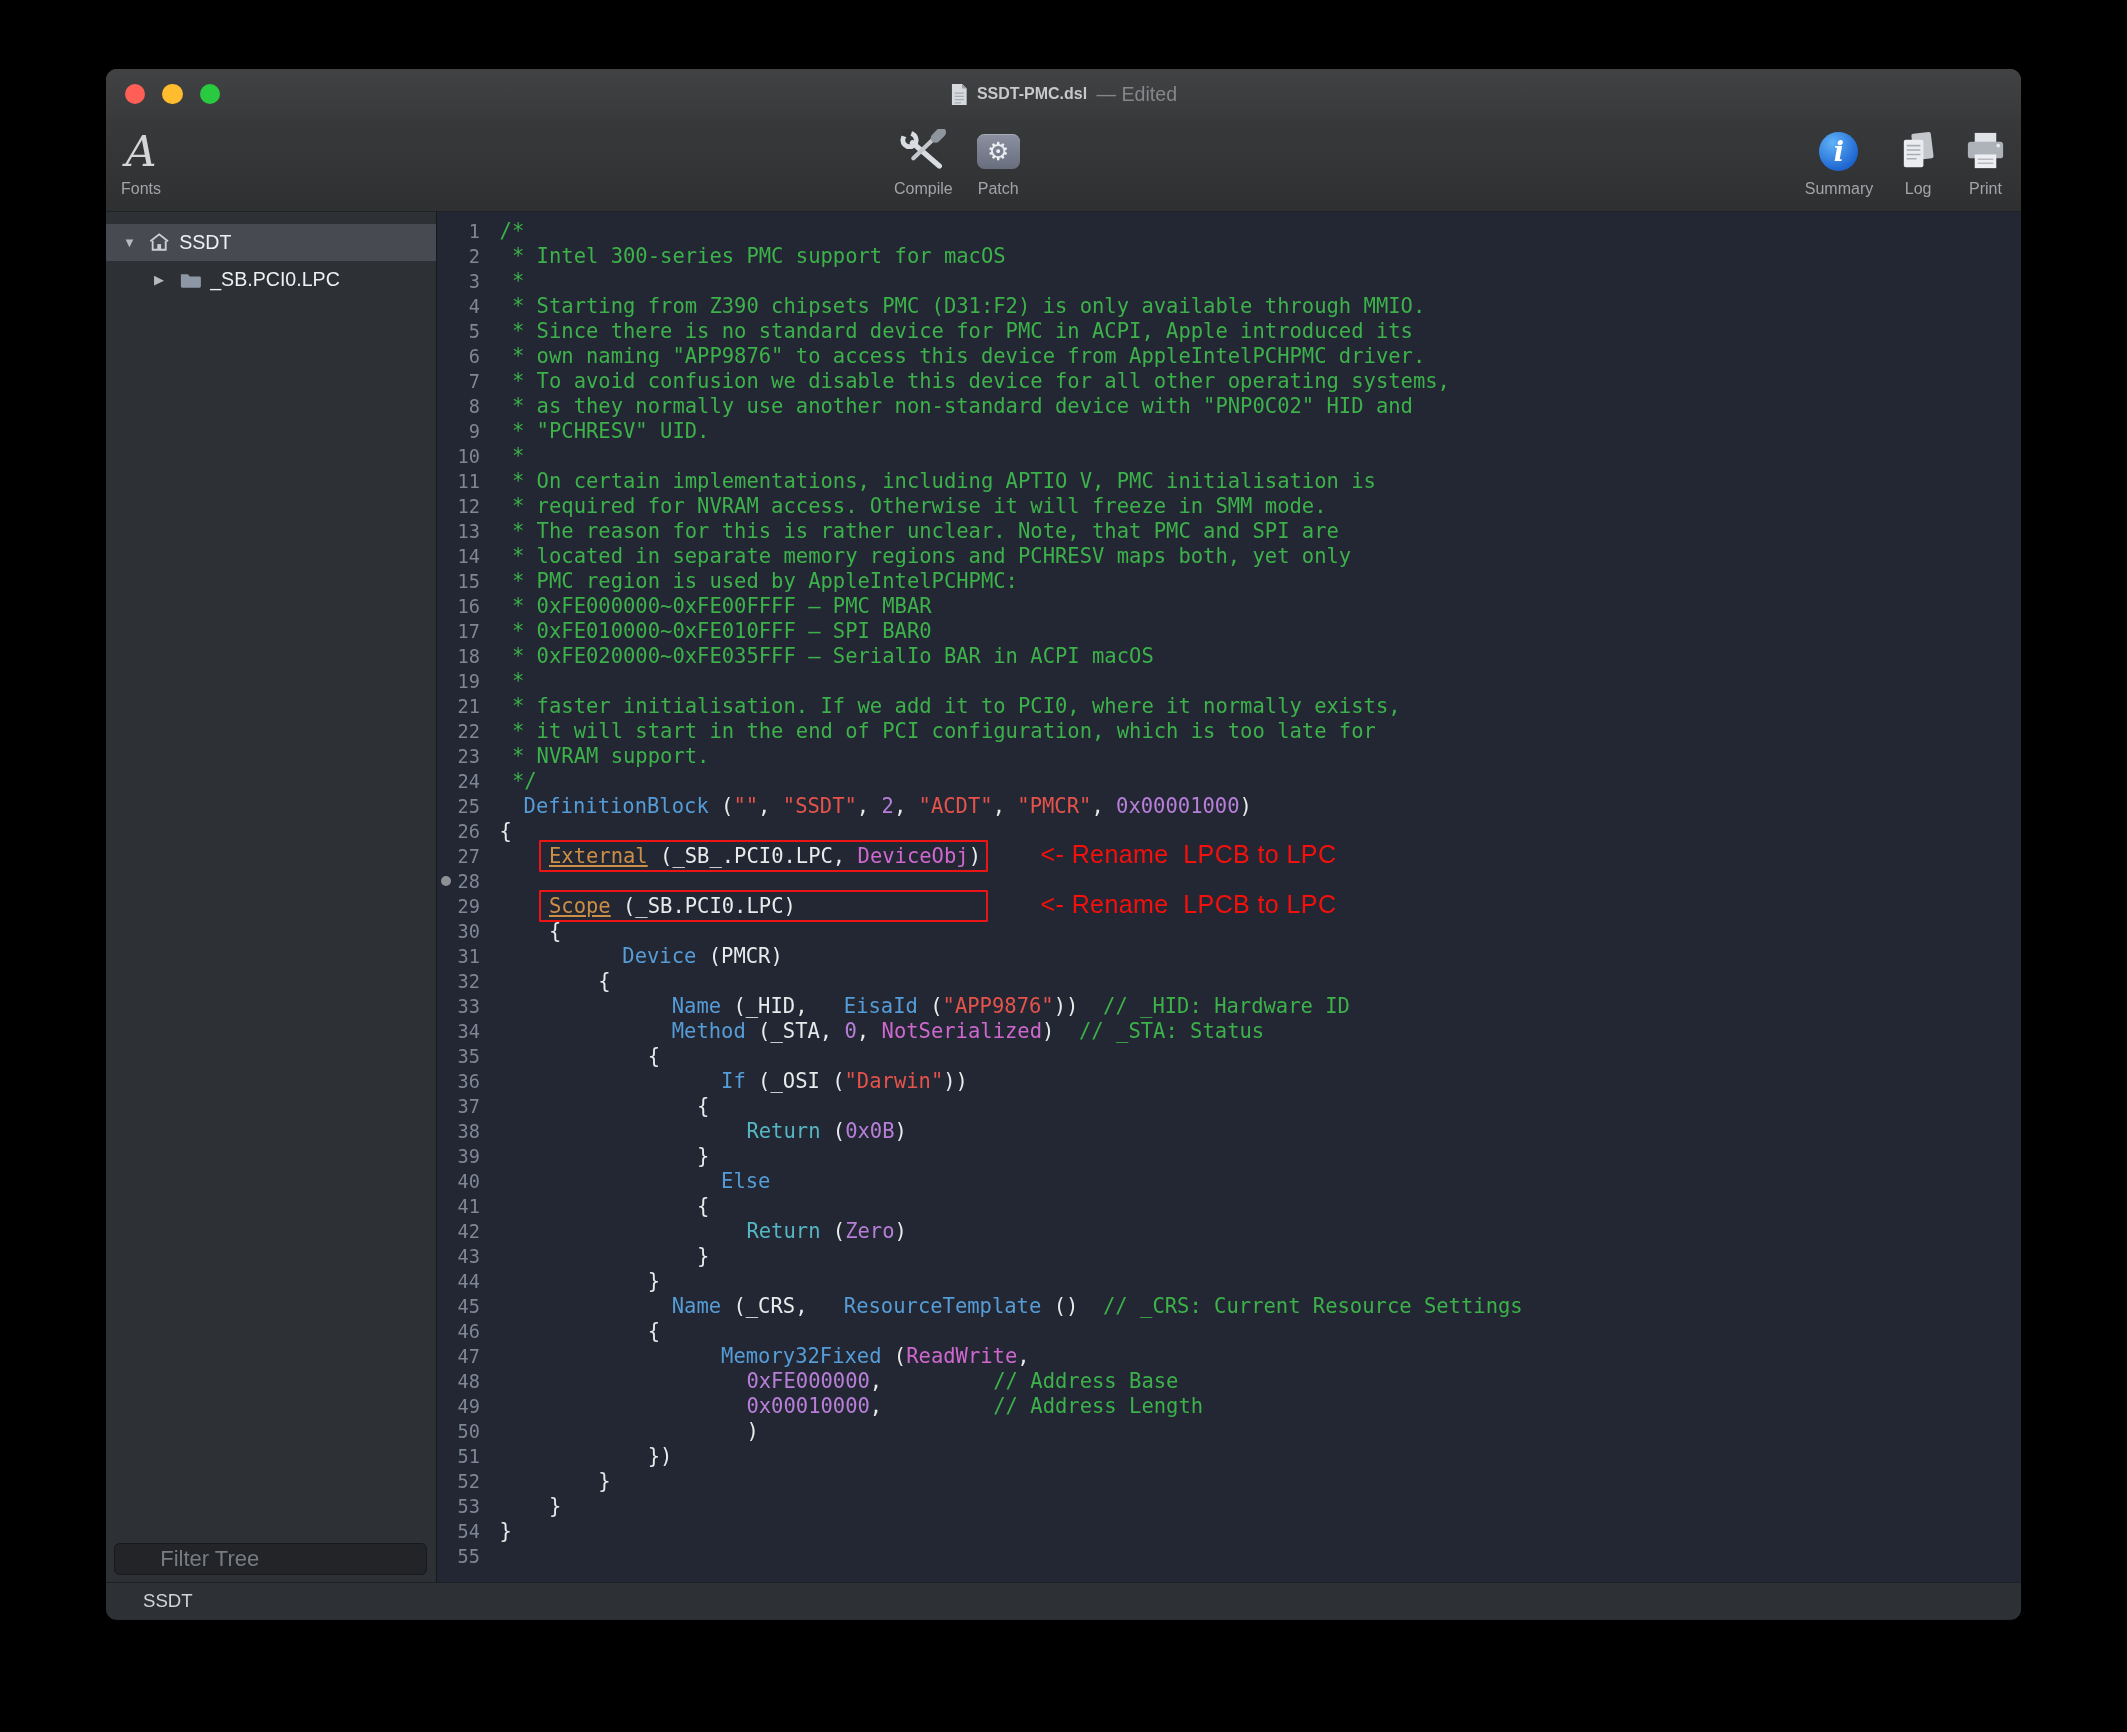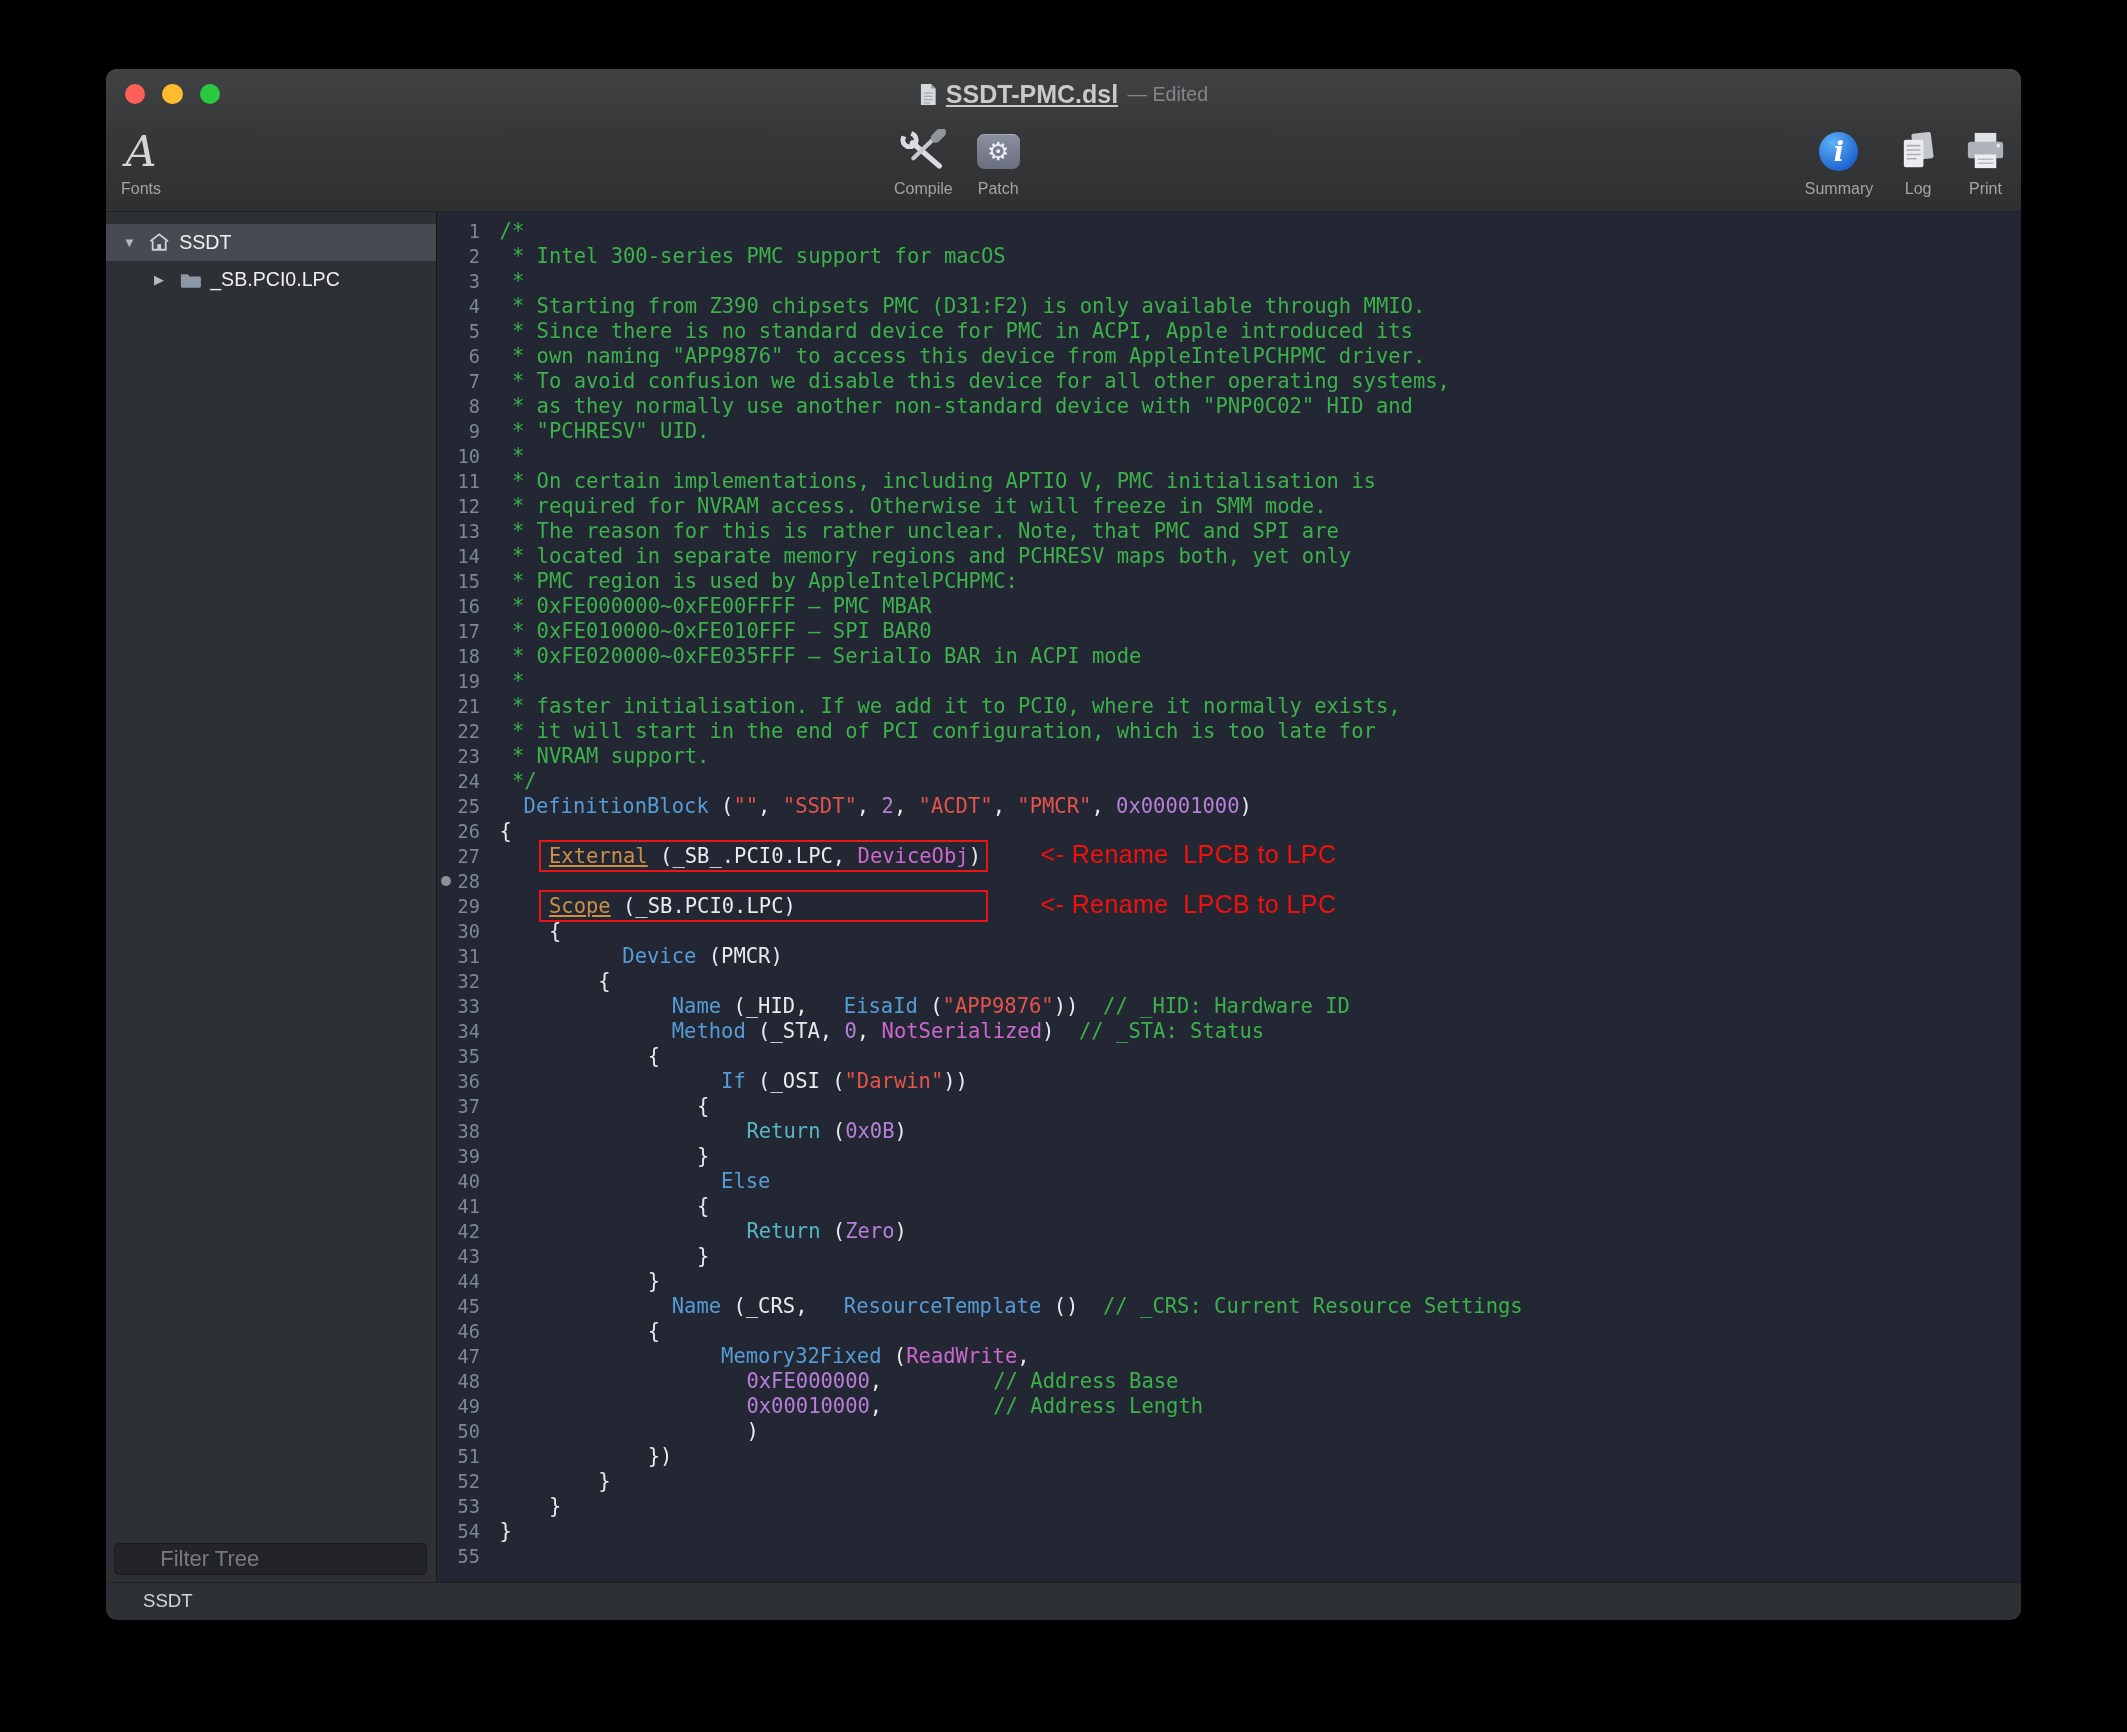--- a/index.html
+++ b/index.html
@@ -15,21 +15,21 @@
 
   
   .titlebar { position:relative; height:50px; background:linear-gradient(#414244,#393a3c); }
   .traffic { position:absolute; left:18.6px; top:0; height:100%; display:flex; align-items:center; gap:17px; }
   .tl { width:20.5px; height:20.5px; border-radius:50%; display:inline-block; }
   .tl.red { background:#ff5f57; }
   .tl.yellow { background:#febc2e; }
   .tl.green { background:#29c940; }
   .title-center { position:absolute; left:0; right:0; top:0; height:100%;
     display:flex; align-items:center; justify-content:center; gap:8.4px; }
-  .title-main { font-size:25px; color:#c7c9cb; font-weight:bold;text-decoration:underline; }
+  .title-main { font-size:16px; color:#c7c9cb; font-weight:bold; }
   .title-suffix { font-size:19.6px; color:#85878a; margin-left:1px; }
 
   
   .toolbar { position:relative; height:93px; background:linear-gradient(#38393b,#2f3032); border-bottom:0.9px solid #202124; }
   .tb-item { display:flex; flex-direction:column; align-items:center; gap:1.9px; }
   .tb-icon { height:54px; display:flex; align-items:center; justify-content:center; }
   .tb-label { font-size:16px; color:#a2a4a7; }
   .tb-left { position:absolute; left:15px; top:5.6px; }
   .tb-center { position:absolute; left:788px; top:5.6px; display:flex; gap:24px; }
   .tb-right { position:absolute; right:13px; top:5.6px; display:flex; gap:22.4px; }
@@ -240,21 +240,21 @@
             <div class="code-line"><span class="line-num">8</span><span class="line-content"><span class="tok-g"> * as they normally use another non-standard device with "PNP0C02" HID and</span></span></div>
             <div class="code-line"><span class="line-num">9</span><span class="line-content"><span class="tok-g"> * "PCHRESV" UID.</span></span></div>
             <div class="code-line"><span class="line-num">10</span><span class="line-content"><span class="tok-g"> *</span></span></div>
             <div class="code-line"><span class="line-num">11</span><span class="line-content"><span class="tok-g"> * On certain implementations, including APTIO V, PMC initialisation is</span></span></div>
             <div class="code-line"><span class="line-num">12</span><span class="line-content"><span class="tok-g"> * required for NVRAM access. Otherwise it will freeze in SMM mode.</span></span></div>
             <div class="code-line"><span class="line-num">13</span><span class="line-content"><span class="tok-g"> * The reason for this is rather unclear. Note, that PMC and SPI are</span></span></div>
             <div class="code-line"><span class="line-num">14</span><span class="line-content"><span class="tok-g"> * located in separate memory regions and PCHRESV maps both, yet only</span></span></div>
             <div class="code-line"><span class="line-num">15</span><span class="line-content"><span class="tok-g"> * PMC region is used by AppleIntelPCHPMC:</span></span></div>
             <div class="code-line"><span class="line-num">16</span><span class="line-content"><span class="tok-g"> * 0xFE000000~0xFE00FFFF — PMC MBAR</span></span></div>
             <div class="code-line"><span class="line-num">17</span><span class="line-content"><span class="tok-g"> * 0xFE010000~0xFE010FFF — SPI BAR0</span></span></div>
-            <div class="code-line"><span class="line-num">18</span><span class="line-content"><span class="tok-g"> * 0xFE020000~0xFE035FFF — SerialIo BAR in ACPI mode</span></span></div>
+            <div class="code-line"><span class="line-num">18</span><span class="line-content"><span class="tok-g"> * 0xFE020000~0xFE035FFF — SerialIo BAR in ACPI macOS</span></span></div>
             <div class="code-line"><span class="line-num">19</span><span class="line-content"><span class="tok-g"> *</span></span></div>
             <div class="code-line"><span class="line-num">21</span><span class="line-content"><span class="tok-g"> * faster initialisation. If we add it to PCI0, where it normally exists,</span></span></div>
             <div class="code-line"><span class="line-num">22</span><span class="line-content"><span class="tok-g"> * it will start in the end of PCI configuration, which is too late for</span></span></div>
             <div class="code-line"><span class="line-num">23</span><span class="line-content"><span class="tok-g"> * NVRAM support.</span></span></div>
             <div class="code-line"><span class="line-num">24</span><span class="line-content"><span class="tok-g"> */</span></span></div>
             <div class="code-line"><span class="line-num">25</span><span class="line-content"><span class="tok-b">DefinitionBlock</span><span class="tok-d"> (</span><span class="tok-r">""</span><span class="tok-d">, </span><span class="tok-r">"SSDT"</span><span class="tok-d">, </span><span class="tok-p">2</span><span class="tok-d">, </span><span class="tok-r">"ACDT"</span><span class="tok-d">, </span><span class="tok-r">"PMCR"</span><span class="tok-d">, </span><span class="tok-p">0x00001000</span><span class="tok-d">)</span></span></div>
             <div class="code-line"><span class="line-num">26</span><span class="line-content"><span class="tok-d">{</span></span></div>
             <div class="code-line"><span class="line-num">27</span><span class="line-content"><span class="tok-d">    </span><span class="tok-o">External</span><span class="tok-d"> (_SB_.PCI0.LPC, </span><span class="tok-m">DeviceObj</span><span class="tok-d">)</span><span class="red-box-overlay"></span><span class="annotation">&lt;- Rename  LPCB to LPC</span></span></div>
             <div class="code-line"><span class="line-num">28</span><span class="gutter-dot"></span><span class="line-content"></span></div>
             <div class="code-line"><span class="line-num">29</span><span class="line-content"><span class="tok-d">    </span><span class="tok-o">Scope</span><span class="tok-d"> (_SB.PCI0.LPC)</span><span class="red-box-overlay"></span><span class="annotation">&lt;- Rename  LPCB to LPC</span></span></div>

